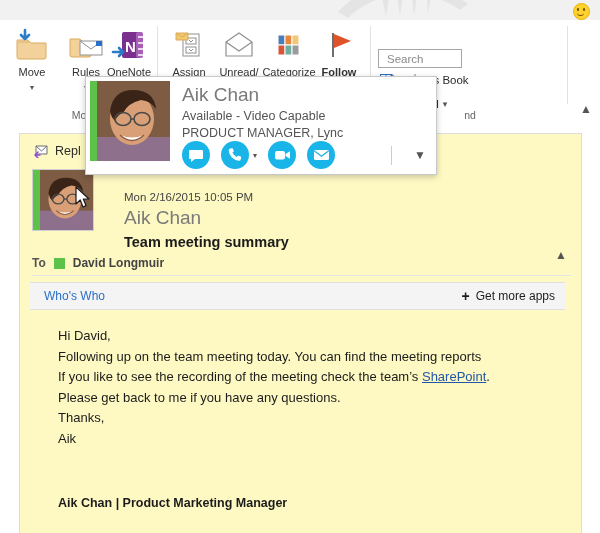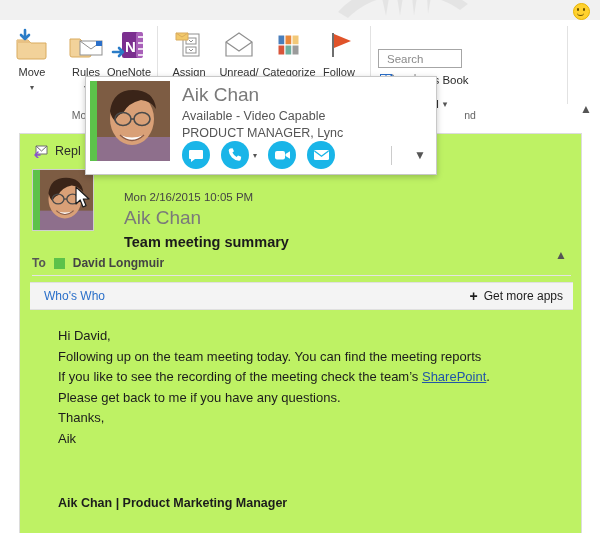--- a/index.html
+++ b/index.html
@@ -60,21 +60,21 @@
     position:absolute;right:8px;top:82px;font-size:12px;color:#555;cursor:default;
   }
 
   
   .pane{
     position:absolute;left:0;top:126px;width:600px;height:407px;
     background:#fff;
   }
   .pane-inner{
     position:absolute;left:19px;top:7px;right:18px;bottom:0;
-    border:1px solid #dcdcdc;border-bottom:none;background:#bef264;overflow:hidden;
+    border:1px solid #dcdcdc;border-bottom:none;background:#fef9c3;overflow:hidden;
   }
   .replyrow{
     position:absolute;left:0;top:0;width:100%;height:33px;
     display:flex;align-items:center;padding-left:12px;box-sizing:border-box;
     font-size:12.5px;color:#2b2b2b;gap:6px;
   }
   .reply-ico{width:17px;height:14px;position:relative;}
 
   .hdr{position:absolute;left:12px;top:33px;right:8px;height:80px;}
   .hdr-photo{
@@ -90,21 +90,21 @@
     display:flex;align-items:center;font-size:12px;color:#333;gap:8px;font-weight:bold;
   }
   .to-lbl{color:#555;}
   .presence{width:11px;height:11px;background:#5cc24a;display:inline-block;}
   .to-name{color:#444;}
   .hdr-collapse{position:absolute;right:14px;top:114px;font-size:12px;color:#555;cursor:default;}
 
   .hdr-rule{position:absolute;left:12px;right:10px;top:141px;height:1px;background:#e4e4e4;}
 
   .appbar{
-    position:absolute;left:10px;right:8px;top:148px;height:28px;
+    position:absolute;left:10px;right:16px;top:148px;height:28px;
     background:#f4f4f4;border-top:1px solid #e0e0e0;border-bottom:1px solid #e0e0e0;
     display:flex;align-items:center;justify-content:space-between;
     padding:0 10px 0 14px;box-sizing:border-box;font-size:12px;
   }
   .appbar a{color:#2a6fc9;text-decoration:none;cursor:default;}
   .getmore{color:#1d1d1d;display:flex;align-items:center;gap:6px;}
   .plus{font-size:14px;font-weight:bold;line-height:12px;}
 
   .body{
     position:absolute;left:38px;top:192px;right:20px;
@@ -236,21 +236,21 @@
             <rect x="8" y="7" width="7" height="10" fill="#4a7ebb" stroke="#fff"></rect>
             <rect x="15" y="7" width="7" height="10" fill="#e8873a" stroke="#fff"></rect>
             <rect x="22" y="7" width="7" height="10" fill="#f2c878" stroke="#fff"></rect>
             <rect x="8" y="17" width="7" height="10" fill="#d8553a" stroke="#fff"></rect>
             <rect x="15" y="17" width="7" height="10" fill="#6fae9e" stroke="#fff"></rect>
             <rect x="22" y="17" width="7" height="10" fill="#9b9b9b" stroke="#fff"></rect>
           </svg>
         </div>
         <div class="lbl">Categorize</div>
       </div>
-      <div class="rbtn" style="left:152px;">
+      <div class="rbtn" style="left:152px;font-weight:bold;">
         <div class="ico">
           <svg width="38" height="34" viewBox="0 0 38 34">
             <path d="M13 5 v24" stroke="#6e6e6e" stroke-width="2"></path>
             <path d="M14 6 L31 13 L14 20 Z" fill="#e0532a"></path>
           </svg>
         </div>
         <div class="lbl">Follow</div>
       </div>
       <div class="gname"></div>
       <div class="sep"></div>

